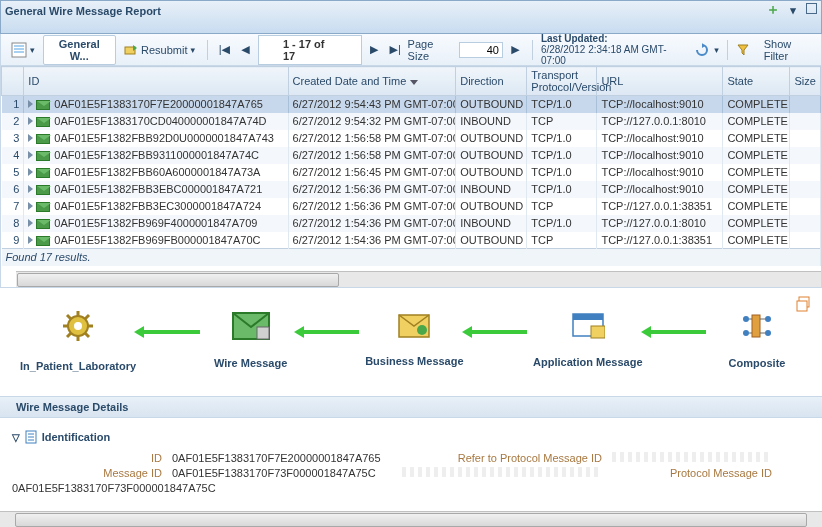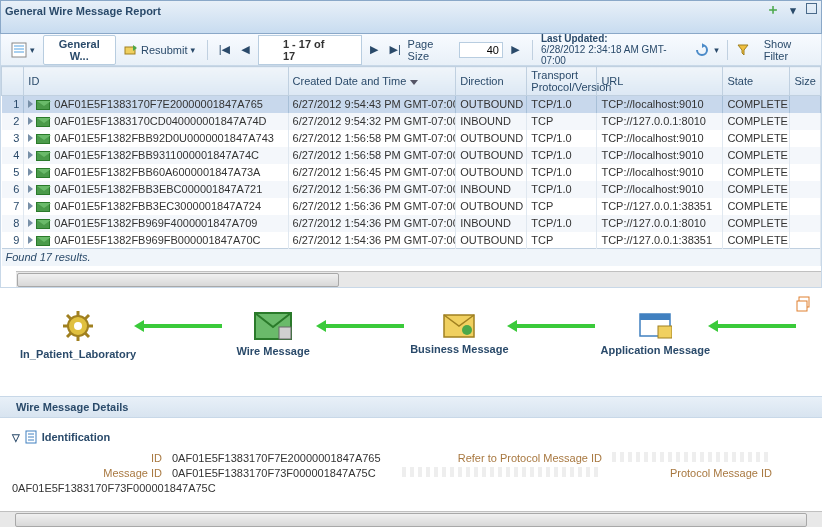--- a/index.html
+++ b/index.html
@@ -39,21 +39,21 @@
 .row-icons { display: inline-flex; gap: 3px; vertical-align: middle; margin-right: 4px; }
 .tri { width: 0; height: 0; border-top: 4px solid transparent; border-bottom: 4px solid transparent; border-left: 5px solid #7890a8; display: inline-block; }
 .env { width: 14px; height: 10px; background: #4a9a4a; border: 1px solid #2a7a2a; position: relative; display: inline-block; }
 .env::after { content: ''; position: absolute; top: 0; left: 0; width: 0; height: 0; border-left: 7px solid transparent; border-right: 7px solid transparent; border-top: 5px solid #6aba6a; }
 .footer-row td { background: #f0f5fa; border-top: 1px solid #c0d0e0; font-style: italic; color: #2a4a6a; }
 .hscroll { height: 16px; background: #e8e8e8; border-top: 1px solid #c0c0c0; position: relative; }
 .hscroll-thumb { position: absolute; height: 14px; top: 1px; background: linear-gradient(#f0f0f0, #d8d8d8); border: 1px solid #a8a8a8; border-radius: 2px; }
 .flow-area { position: relative; height: 100px; margin-top: 8px; }
 .restore-icon { position: absolute; right: 10px; top: 0; width: 16px; height: 16px; cursor: pointer; }
 .flow { display: flex; align-items: center; justify-content: space-around; padding: 12px 20px 0 20px; }
-.flow-node { display: flex; flex-direction: column; align-items: center; gap: 4px; min-width: 90px; }
+.flow-node { display: flex; flex-direction: column; align-items: center; gap: 16px; min-width: 90px; }
 .flow-label { color: #2a4a6a; font-weight: bold; font-size: 11px; }
 .arrow { flex: 1; height: 4px; background: #3aca3a; position: relative; margin: 0 6px; top: -8px; }
 .arrow::before { content: ''; position: absolute; left: -8px; top: -4px; width: 0; height: 0; border-top: 6px solid transparent; border-bottom: 6px solid transparent; border-right: 10px solid #3aca3a; }
 .details-header { background: linear-gradient(#e8f0f8, #d8e4f0); border: 1px solid #c8d8e8; border-left: none; border-right: none; padding: 4px 16px; color: #2a4a6a; font-weight: bold; }
 .details-body { padding: 6px 0 0 0; }
 .ident-head { display: flex; align-items: center; gap: 4px; padding: 6px 12px; color: #2a4a6a; font-weight: bold; }
 .ident-grid { display: grid; grid-template-columns: 150px 220px 200px 160px; gap: 3px 10px; padding: 2px 12px 8px 12px; font-size: 11px; }
 .ident-grid .k { text-align: right; color: #a87840; }
 .ident-grid .v { color: #333; }
 .ident-grid .placeholder { height: 10px; background: repeating-linear-gradient(90deg, #eee, #eee 4px, #fff 4px, #fff 8px); }
@@ -313,20 +313,34 @@
     <div class="arrow"></div>
     <div class="flow-node">
       <svg width="34" height="28">
           <rect x="2" y="2" width="30" height="22" fill="#fff" stroke="#4080c0" stroke-width="1.5"></rect>
           <rect x="2" y="2" width="30" height="6" fill="#4080c0"></rect>
           <rect x="20" y="14" width="14" height="12" fill="#f0d060" stroke="#a08020"></rect>
         </svg>
       <span class="flow-label">Application Message</span>
     </div>
     <div class="arrow"></div>
+    <div class="flow-node">
+      <svg width="34" height="30">
+          <rect x="12" y="4" width="8" height="22" fill="#e0a040" stroke="#a06020"></rect>
+          <circle cx="6" cy="8" r="3" fill="#4080c0"></circle>
+          <circle cx="6" cy="22" r="3" fill="#4080c0"></circle>
+          <circle cx="28" cy="8" r="3" fill="#4080c0"></circle>
+          <circle cx="28" cy="22" r="3" fill="#4080c0"></circle>
+          <line x1="9" y1="8" x2="12" y2="8" stroke="#666"></line>
+          <line x1="9" y1="22" x2="12" y2="22" stroke="#666"></line>
+          <line x1="20" y1="8" x2="25" y2="8" stroke="#666"></line>
+          <line x1="20" y1="22" x2="25" y2="22" stroke="#666"></line>
+        </svg>
+      <span class="flow-label">Composite</span>
+    </div>
   </div>
 </div>
 
 <div class="details-header">Wire Message Details</div>
 <div class="details-body">
   <div class="ident-head">
     <span style="font-size:10px;">▽</span>
     <svg width="14" height="14">
         <rect x="2" y="1" width="10" height="12" fill="#fff" stroke="#4080c0"></rect>
         <line x1="4" y1="4" x2="10" y2="4" stroke="#4080c0"></line>

